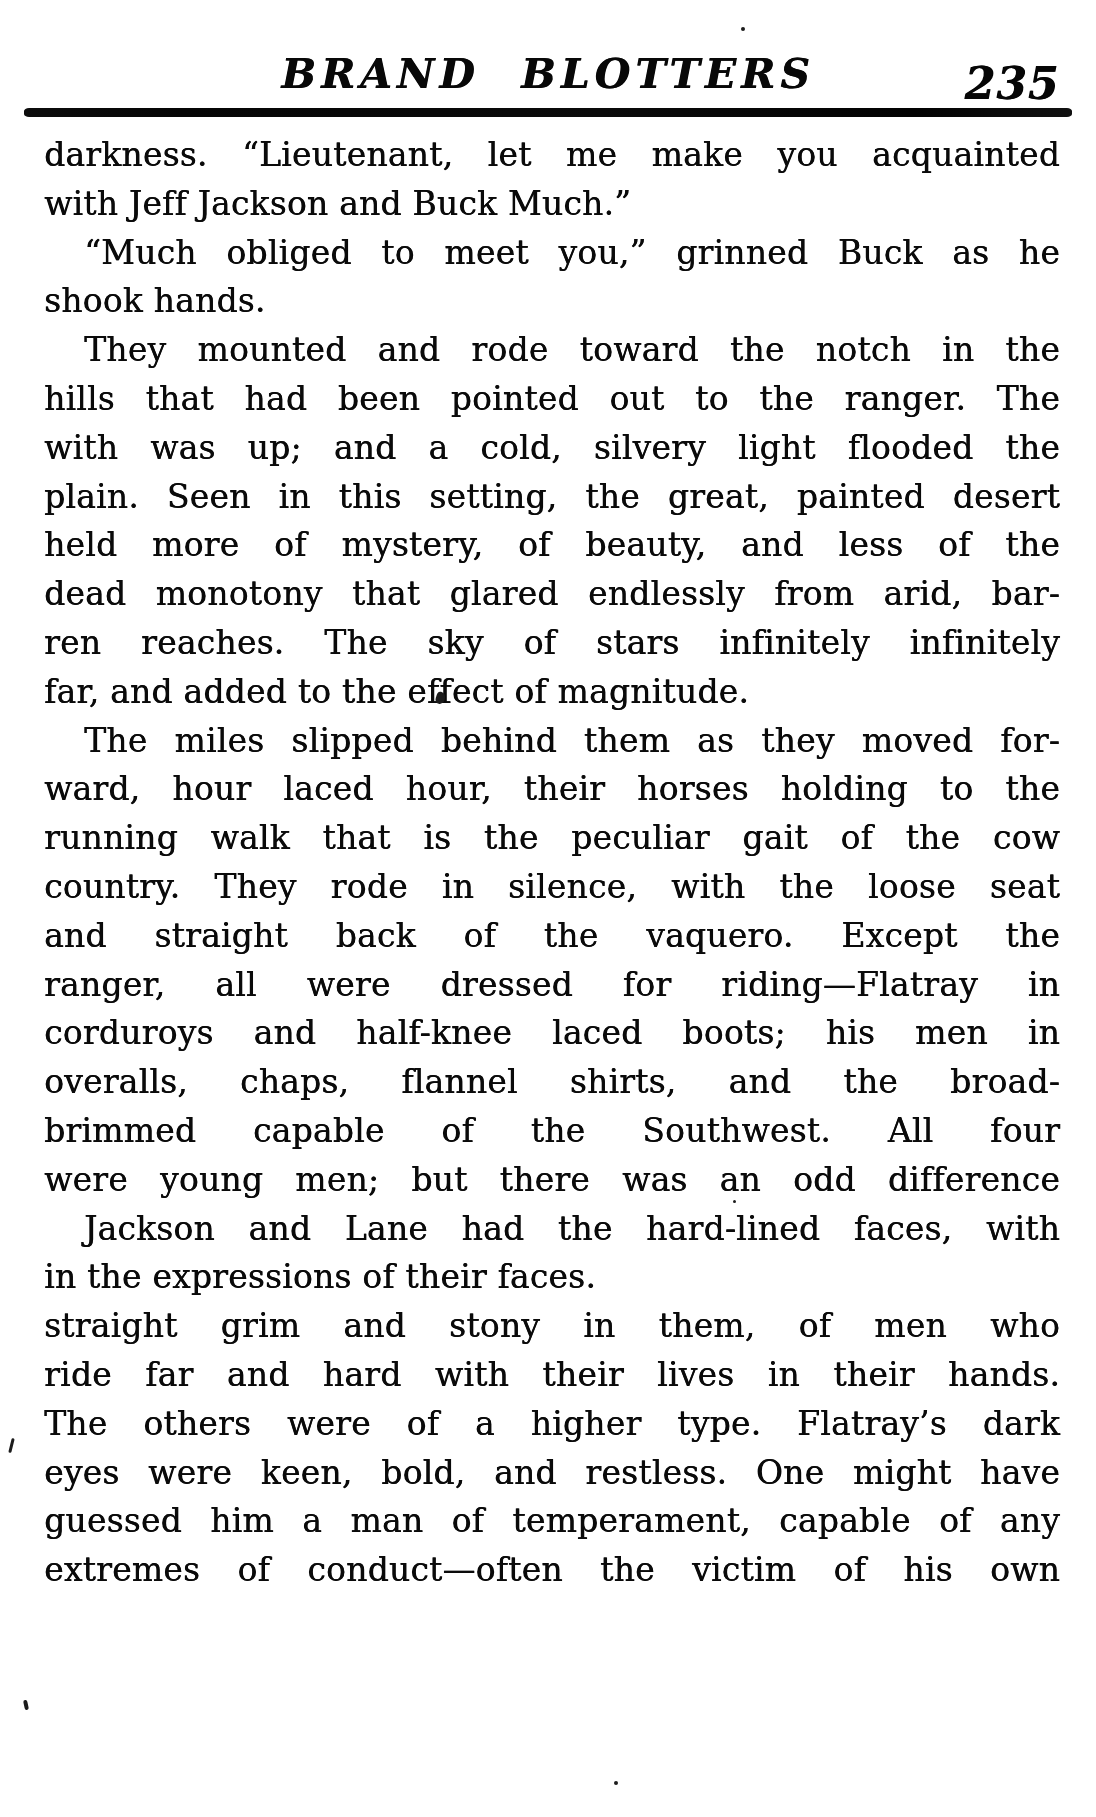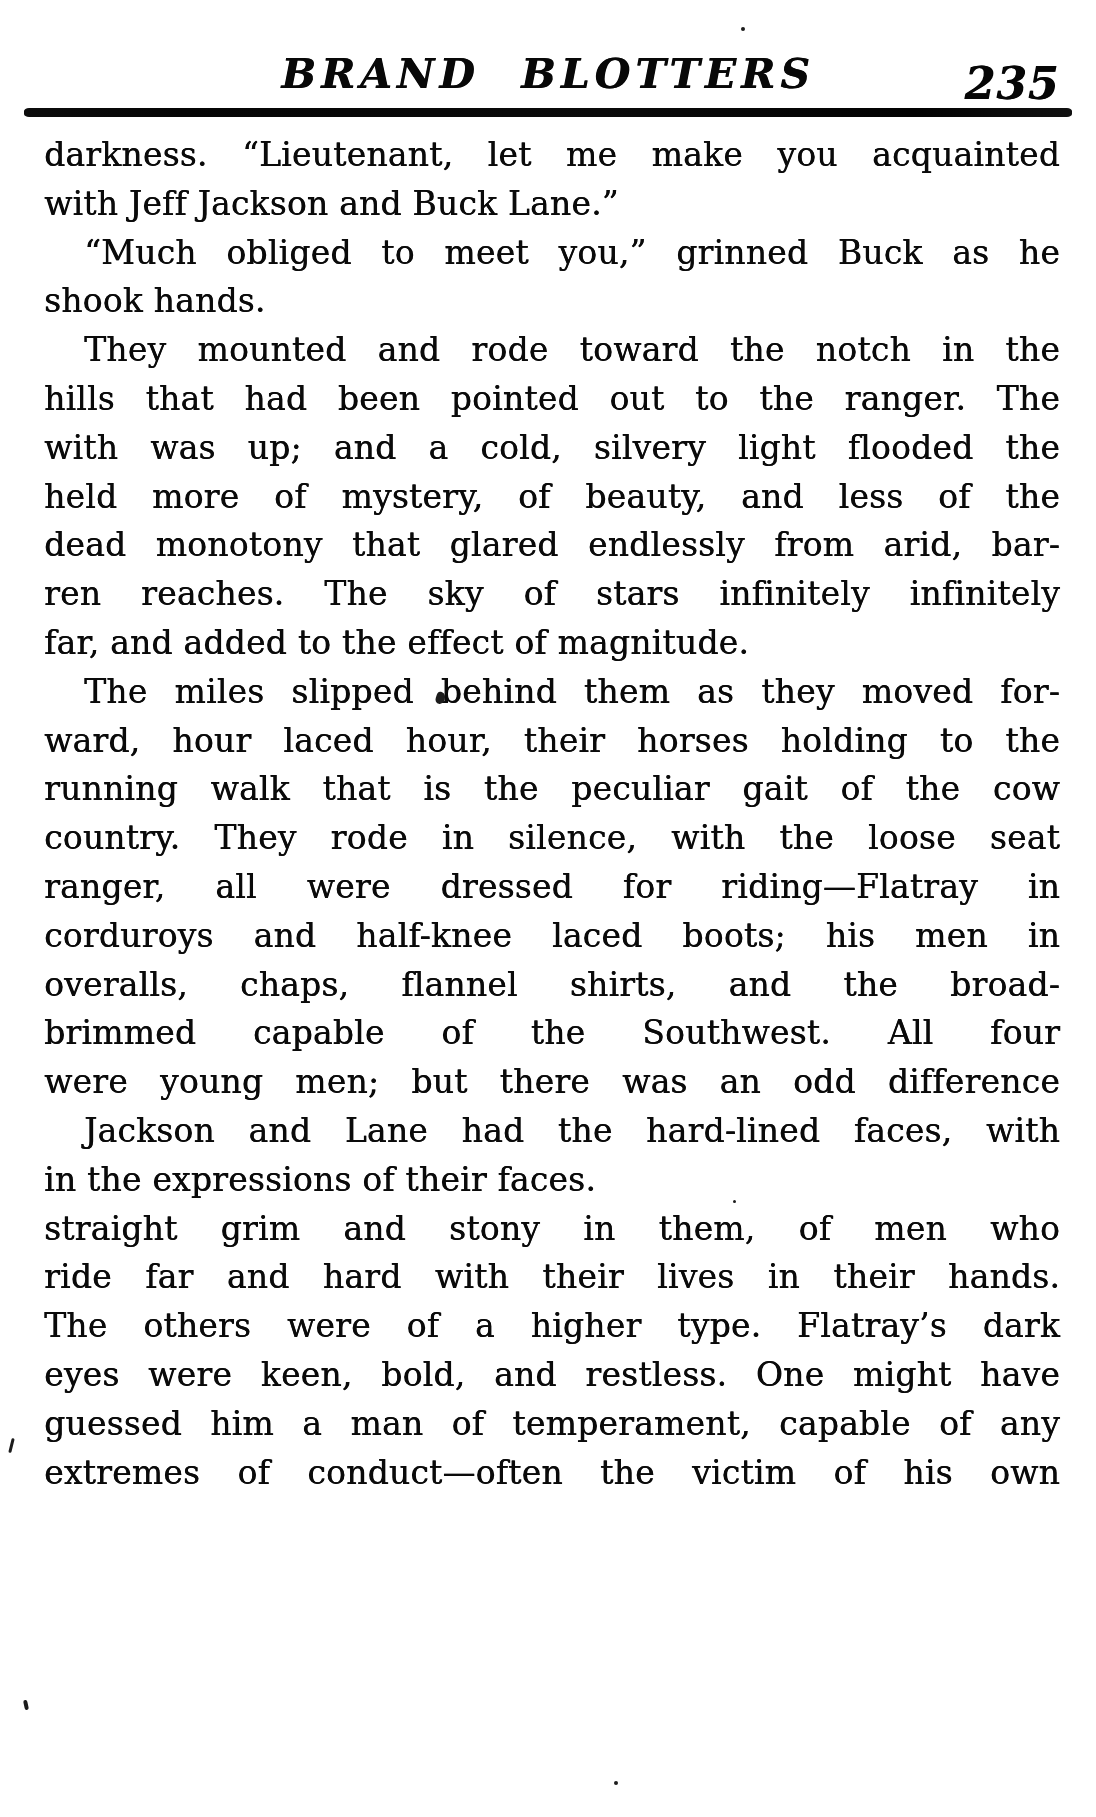--- a/index.html
+++ b/index.html
@@ -102,34 +102,36 @@
 
   <div class="running-head">
     <div class="head-title">BRAND BLOTTERS</div>
     <div class="head-page-number">235</div>
   </div>
 
   <div class="head-rule"></div>
 
   <div class="text-block">
       <div class="line just">darkness.  “Lieutenant, let me make you acquainted</div>
-      <div class="line">with Jeff Jackson and Buck Lane.”</div>
+      <div class="line">with Jeff Jackson and Buck Much.”</div>
       <div class="line just ind">“Much obliged to meet you,” grinned Buck as he</div>
       <div class="line">shook hands.</div>
       <div class="line just ind">They mounted and rode toward the notch in the</div>
       <div class="line just">hills that had been pointed out to the ranger.  The</div>
       <div class="line just">with was up; and a cold, silvery light flooded the</div>
+      <div class="line just">plain.  Seen in this setting, the great, painted desert</div>
       <div class="line just">held more of mystery, of beauty, and less of the</div>
       <div class="line just">dead monotony that glared endlessly from arid, bar-</div>
       <div class="line just">ren reaches.  The sky of stars infinitely infinitely</div>
       <div class="line">far, and added to the effect of magnitude.</div>
       <div class="line just ind">The miles slipped behind them as they moved for-</div>
       <div class="line just">ward, hour laced hour, their horses holding to the</div>
       <div class="line just">running walk that is the peculiar gait of the cow</div>
       <div class="line just">country.  They rode in silence, with the loose seat</div>
+      <div class="line just">and straight back of the vaquero.  Except the</div>
       <div class="line just">ranger, all were dressed for riding—Flatray in</div>
       <div class="line just">corduroys and half-knee laced boots; his men in</div>
       <div class="line just">overalls, chaps, flannel shirts, and the broad-</div>
       <div class="line just">brimmed capable of the Southwest.  All four</div>
       <div class="line just">were young men; but there was an odd difference</div>
       <div class="line just ind">Jackson and Lane had the hard-lined faces, with</div>
       <div class="line">in the expressions of their faces.</div>
       <div class="line just">straight grim and stony in them, of men who</div>
       <div class="line just">ride far and hard with their lives in their hands.</div>
       <div class="line just">The others were of a higher type.  Flatray’s dark</div>

